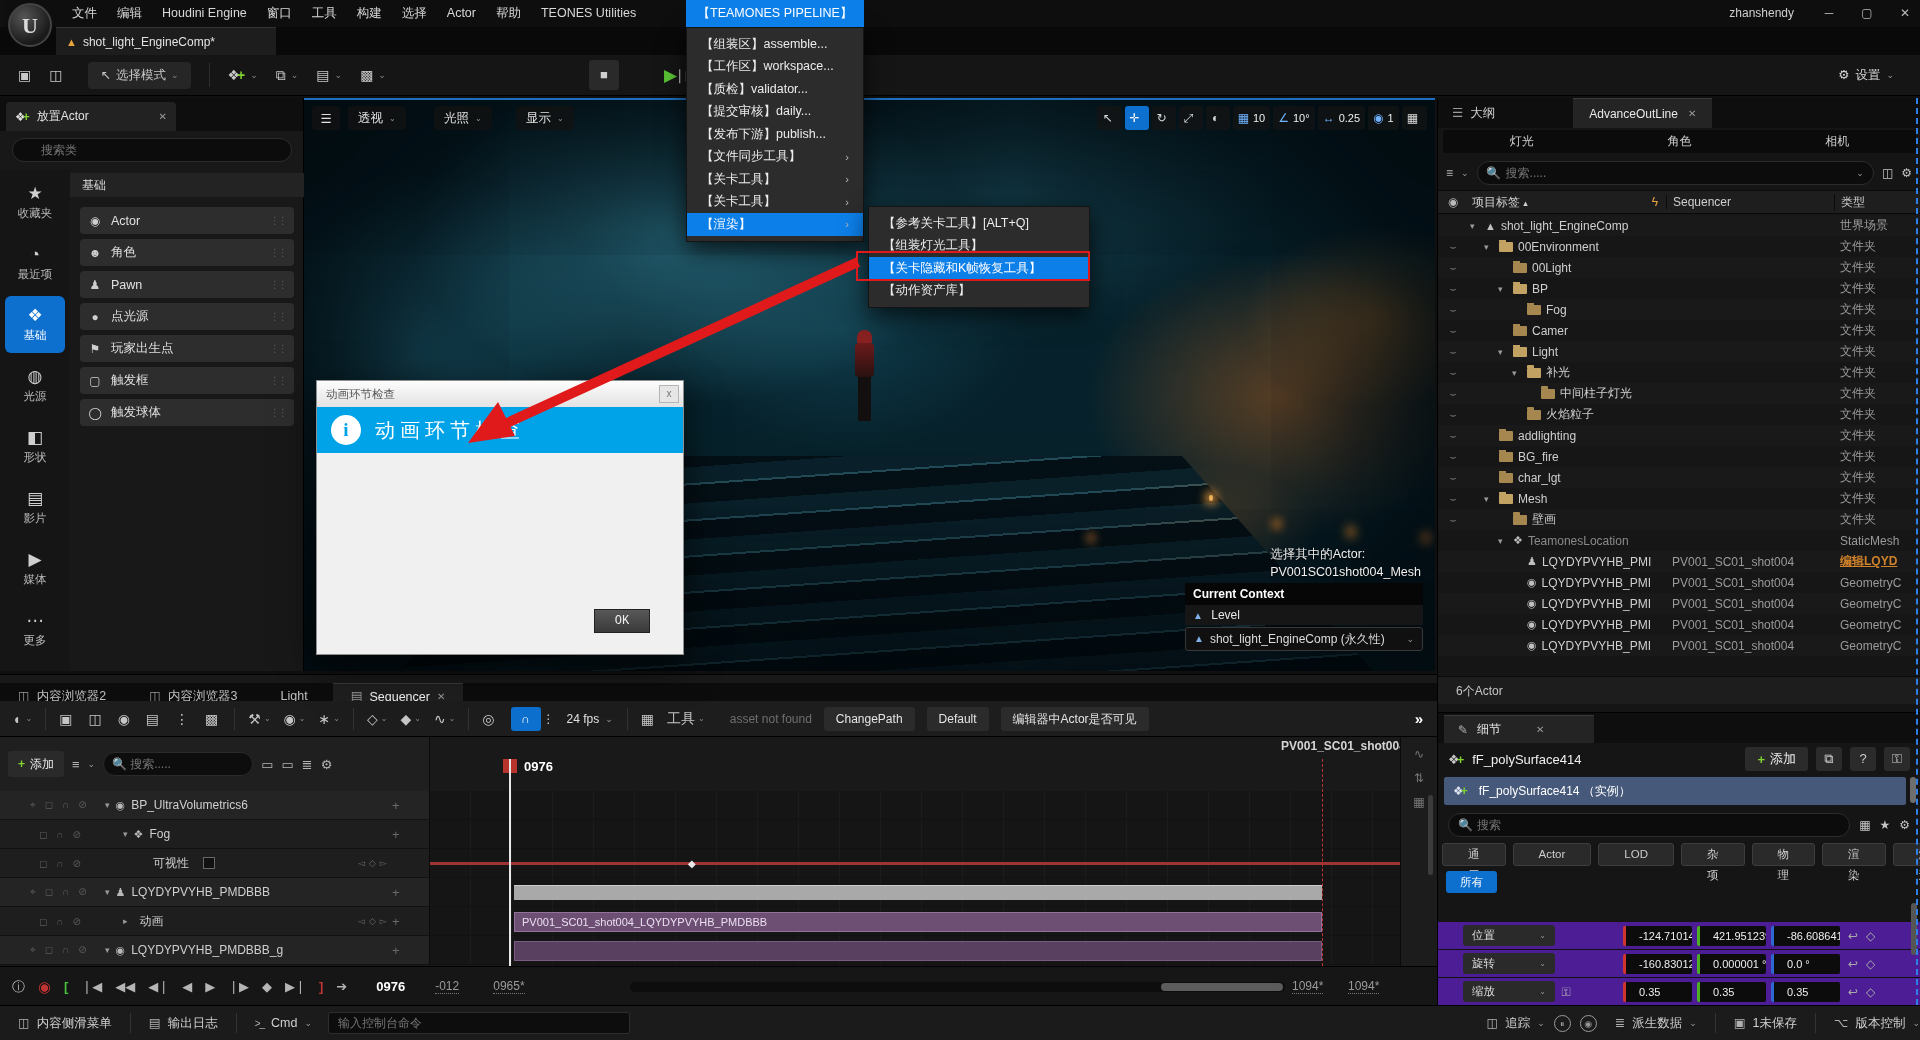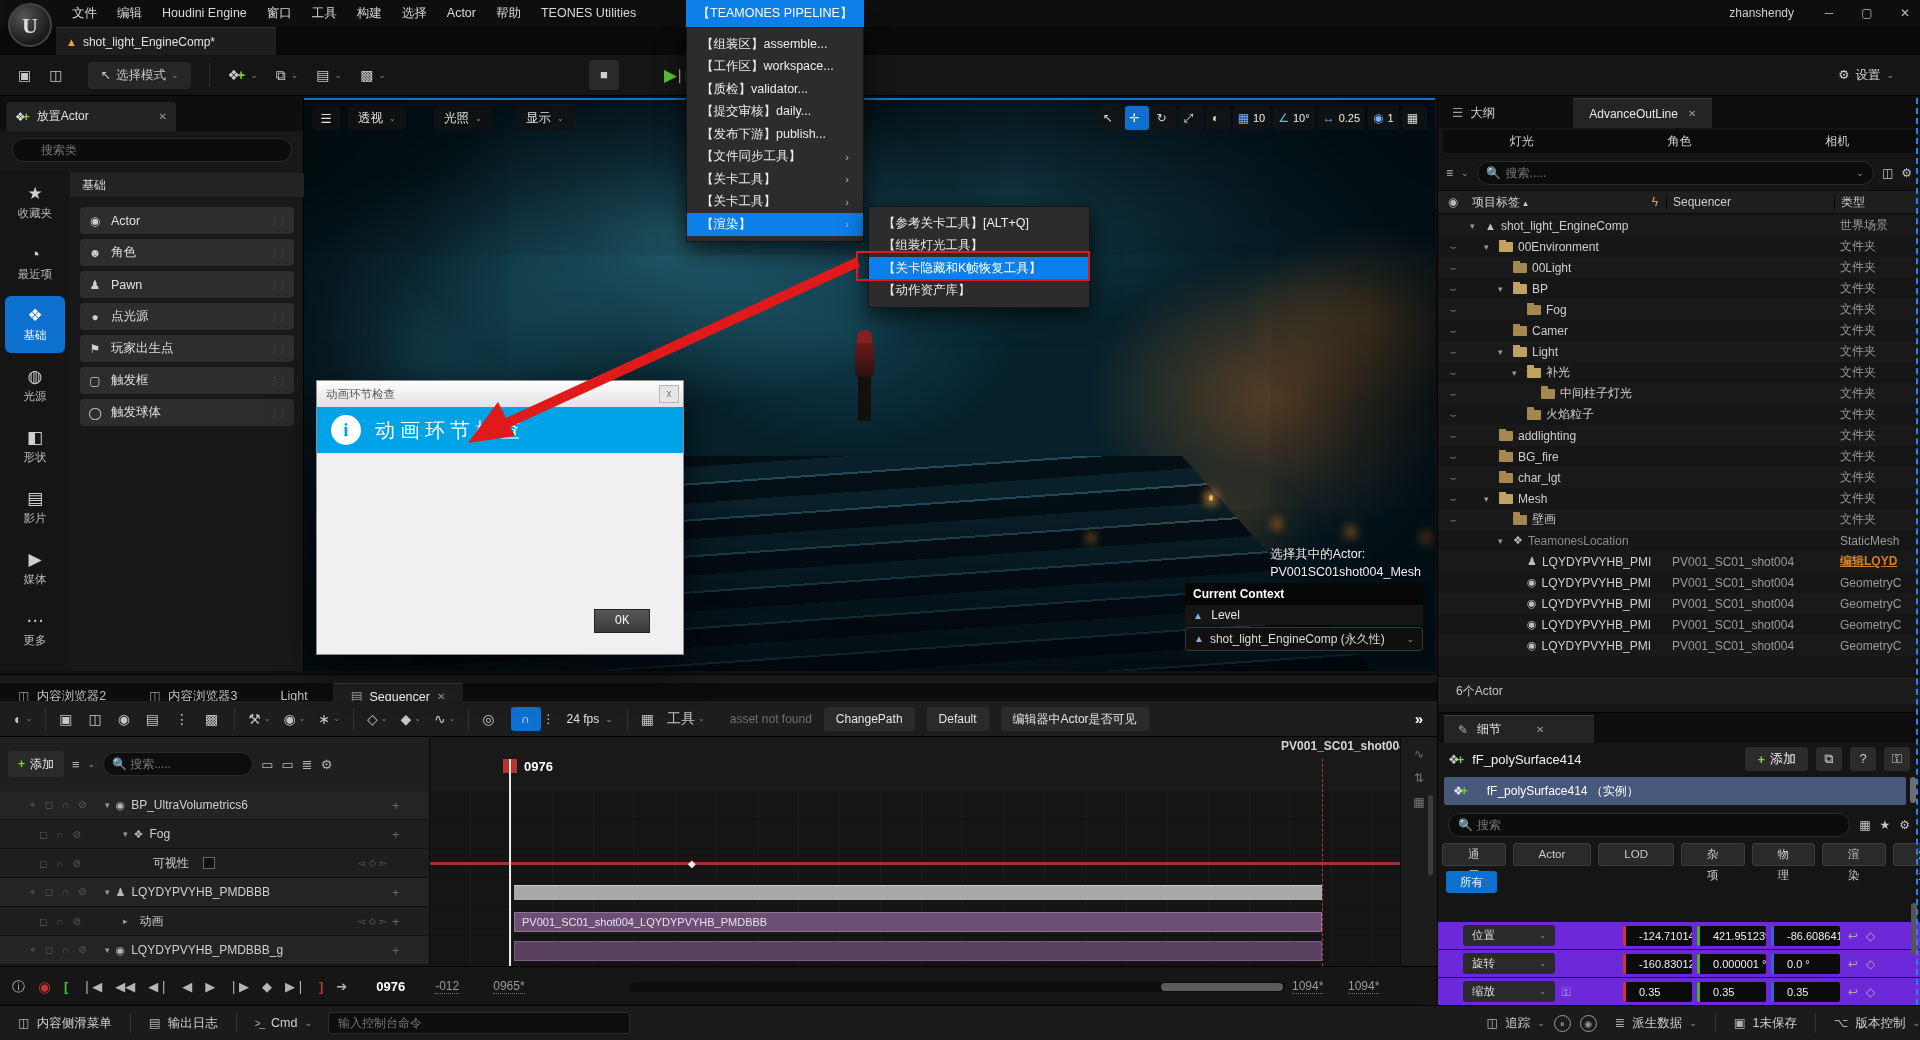--- a/index.html
+++ b/index.html
@@ -155,31 +155,31 @@
   .fold.open{background:#c2a263;}
   #out-footer{left:0;bottom:8px;width:100%;height:28px;background:#1d1d1d;border-top:1px solid #0a0a0a;color:#c5c5c5;line-height:28px;padding-left:18px;}
   
   #details{left:1437px;top:712px;width:483px;height:293px;background:#151515;border-left:1px solid #000;border-top:1px solid #000;}
   #det-tabbar{left:0;top:0;width:100%;height:30px;background:#0e0e0e;}
   #det-tab{left:6px;top:2px;height:28px;background:#242424;border-top:1px solid #3a3a3a;display:flex;align-items:center;gap:9px;padding:0 14px;color:#e8e8e8;width:150px;}
   #det-head{left:0;top:32px;width:100%;height:28px;display:flex;align-items:center;padding:0 10px;gap:8px;color:#f0f0f0;font-size:13px;}
   #det-add{margin-left:auto;height:24px;background:#2b2b2b;border-radius:3px;display:flex;align-items:center;gap:5px;padding:0 12px;color:#eee;}
   #det-add .plus{color:#7fd232;font-weight:bold;}
   .det-sq{width:26px;height:24px;background:#2b2b2b;border-radius:3px;color:#ccc;text-align:center;line-height:24px;}
-  #det-inst{left:6px;top:64px;width:462px;height:28px;background:#46597b;border-radius:2px;display:flex;align-items:center;gap:19px;padding:0 9px;color:#fff;}
+  #det-inst{left:6px;top:64px;width:462px;height:28px;background:#46597b;border-radius:2px;display:flex;align-items:center;gap:11px;padding:0 9px;color:#fff;}
   #det-scroll1{right:4px;top:64px;width:6px;height:26px;background:#6e6e6e;border-radius:3px;}
   #det-searchrow{left:0;top:98px;width:100%;height:28px;display:flex;align-items:center;gap:9px;padding:0 10px;}
   #det-search{flex:1;height:24px;background:#0c0c0c;border:1px solid #2c2c2c;border-radius:12px;color:#ddd;padding:0 10px 0 28px;font-size:12px;}
   #det-chips{left:4px;top:130px;width:470px;display:flex;gap:7px;}
   .chip{height:23px;background:#2a2a2a;border:1px solid #3d3d3d;border-radius:3px;color:#ccc;padding:0 25px;line-height:21px;font-size:11.5px;}
   #chip-all{left:8px;top:158px;height:22px;background:#0d6fce;border-radius:3px;color:#fff;padding:0 14px;line-height:22px;font-size:11.5px;}
   #xform-head{left:0;top:186px;width:100%;height:23px;background:#232323;color:#e0e0e0;line-height:23px;padding-left:10px;}
   #xform-head .arr{font-size:9px;color:#999;margin-right:8px;}
   #xform-rows{left:0;top:209px;width:100%;}
-  .xrow{height:28px;display:flex;align-items:center;border-bottom:1px solid #101010;background:#6d28d9;}
+  .xrow{height:28px;display:flex;align-items:center;border-bottom:1px solid #101010;background:#4c1d95;}
   .xrow .pill{margin-left:25px;width:92px;height:21px;background:#2a2a2a;border-radius:3px;color:#ddd;display:flex;align-items:center;padding:0 9px;font-size:11.5px;}
   .xrow .pill .caret{margin-left:auto;font-size:8px;color:#999;}
   .xrow .lockic{width:22px;color:#bbb;text-align:center;visibility:hidden;}
   .xrow .lockic.show{visibility:visible;}
   .xrow .vals{margin-left:46px;display:flex;gap:5px;}
   .xrow .vbox{width:69px;height:20px;background:#0c0c0c;border-radius:2px;color:#eee;font-size:11px;line-height:20px;padding:0 13px;overflow:hidden;white-space:nowrap;border-left:3px solid #888;}
   .xrow .vbox.r{border-left-color:#d0342c;} .xrow .vbox.g{border-left-color:#4caf22;} .xrow .vbox.b{border-left-color:#2e67d0;}
   .xrow .kctl{margin-left:8px;color:#aaa;display:flex;gap:8px;font-size:12px;}
   #det-scroll2{right:3px;top:190px;width:6px;height:52px;background:#555;border-radius:3px;}
   

